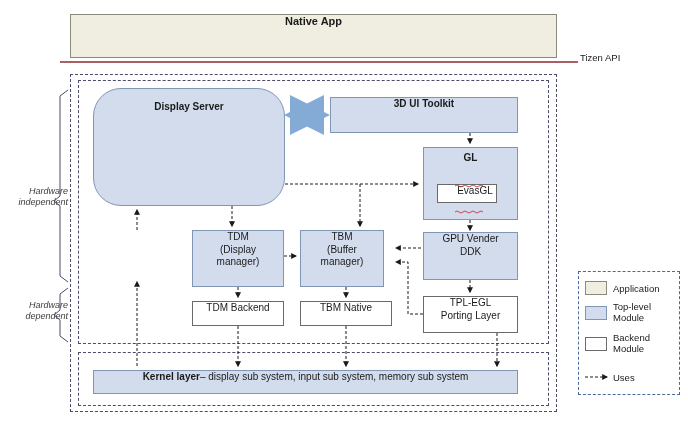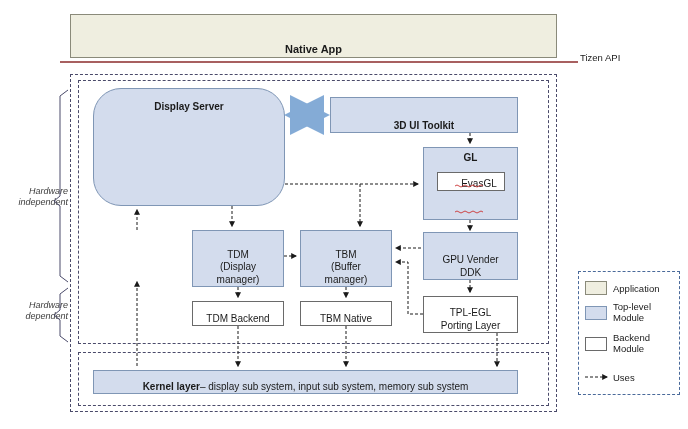--- a/index.html
+++ b/index.html
@@ -14,21 +14,21 @@
     position: relative;
     width: 688px;
     height: 429px;
     background: #ffffff;
     overflow: hidden;
   }
   .box {
     position: absolute;
     box-sizing: border-box;
     display: flex;
-    align-items: flex-end;
+    align-items: flex-start;
     justify-content: center;
     text-align: center;
     font-size: 10px;
     color: #1a1a1a;
     line-height: 1.25;
   }
   .app-box {
     background: #efeee0;
     border: 1px solid #8a8a7a;
     font-weight: bold;
@@ -123,32 +123,32 @@
     <span>Display Server</span>
   </div>
 
   <div class="box mod-box-bold" style="left:330px; top:97px; width:188px; height:36px;">
     <span>3D UI Toolkit</span>
   </div>
 
   <div class="box mod-box-bold" style="left:423px; top:147px; width:95px; height:73px; align-items:flex-start; padding-top:4px;">
     <span>GL</span>
   </div>
-  <div class="box backend-box" style="left:437px; top:172px; width:68px; height:19px;padding-left:16px;">
+  <div class="box backend-box" style="left:437px; top:184px; width:60px; height:19px;padding-left:16px;">
     <span>EvasGL</span>
   </div>
 
 
   <div class="box mod-box" style="left:192px; top:230px; width:92px; height:57px; white-space:pre;">
     <span>TDM
 (Display
 manager)</span>
   </div>
 
-  <div class="box mod-box" style="left:300px; top:230px; width:92px; height:57px; white-space:pre;">
+  <div class="box mod-box" style="left:300px; top:230px; width:84px; height:57px; white-space:pre;">
     <span>TBM
 (Buffer
 manager)</span>
   </div>
 
   <div class="box mod-box" style="left:423px; top:232px; width:95px; height:48px; white-space:pre;">
     <span>GPU Vender
 DDK</span>
   </div>
 

